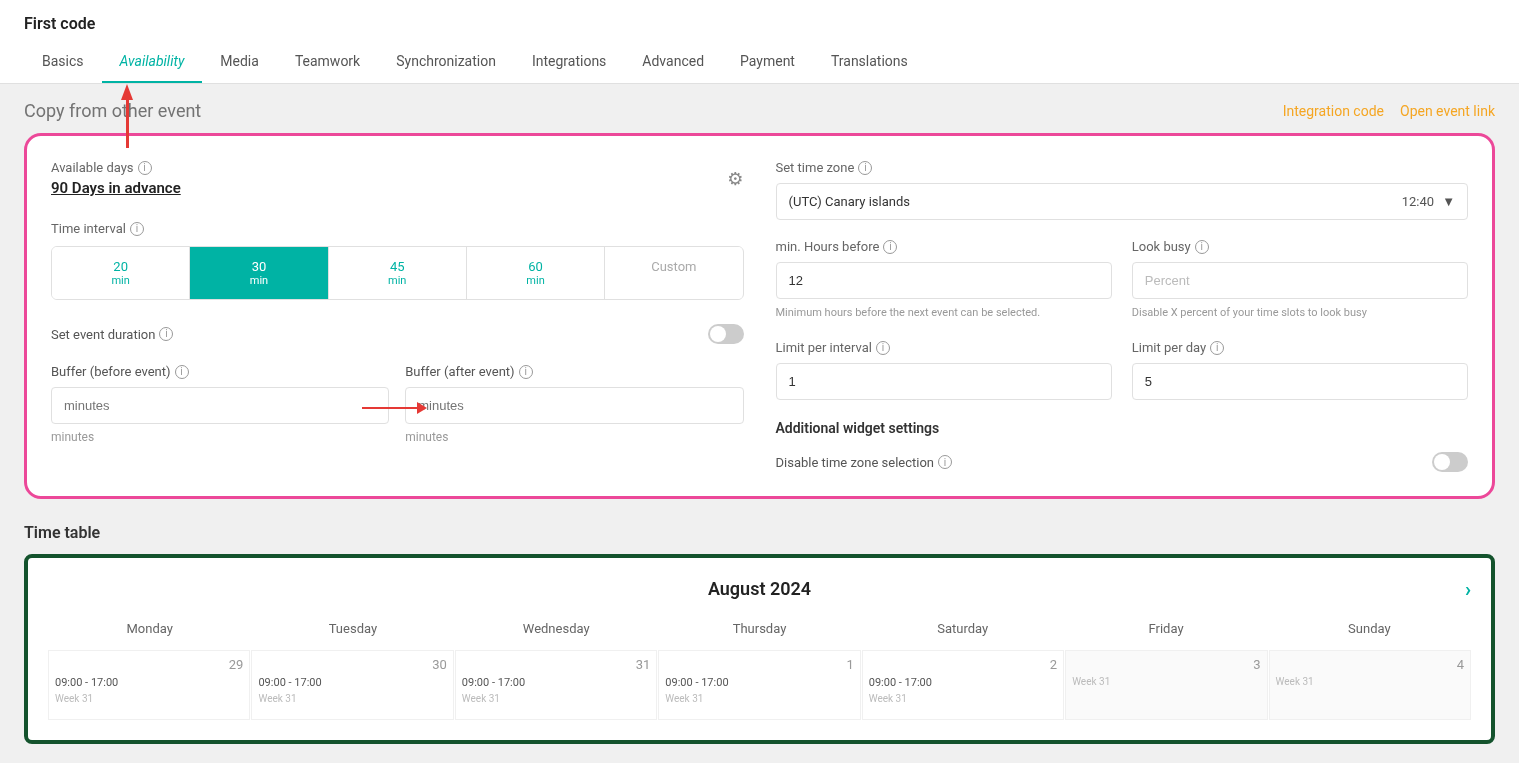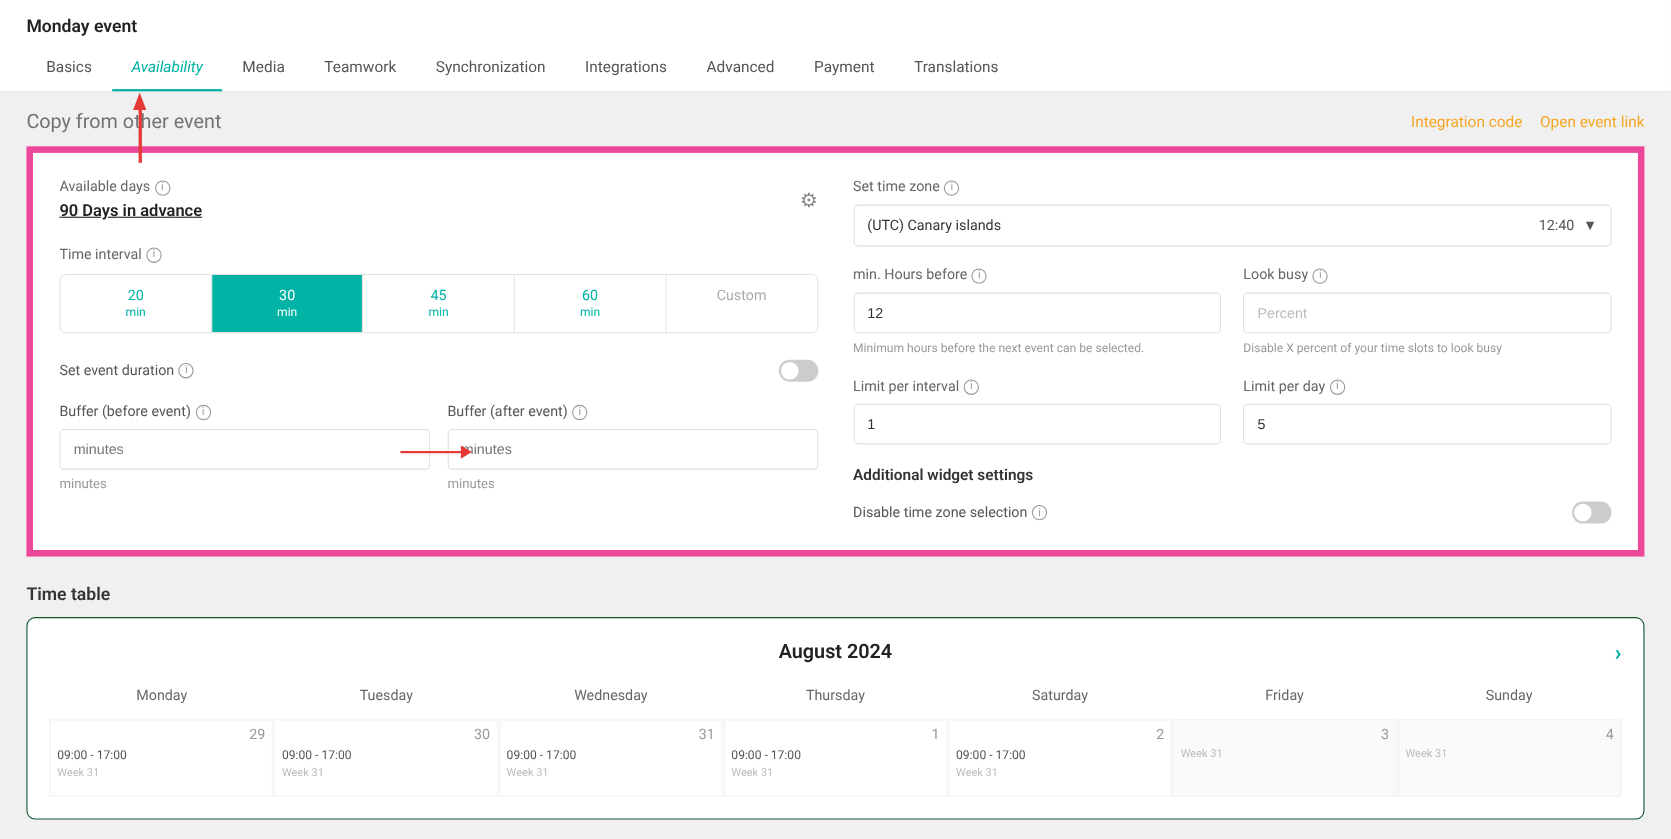--- a/index.html
+++ b/index.html
@@ -11,21 +11,21 @@
     .nav-tab { padding: 12px 18px; cursor: pointer; color: #555; border-bottom: 2px solid transparent; font-size: 14px; white-space: nowrap; }
     .nav-tab.active { color: #00b3a4; border-bottom: 2px solid #00b3a4; font-style: italic; }
 
     .content-area { padding: 0 24px 24px 24px; position: relative; }
 
     .sub-header { display: flex; justify-content: space-between; align-items: center; padding: 16px 0 12px 0; }
     .copy-link { color: #737373; cursor: pointer; font-size: 18px; }
     .right-links { display: flex; gap: 16px; }
     .right-link { color: #f5a623; cursor: pointer; font-size: 14px; }
 
-    .card { background: #fff; border-radius: 0; padding: 24px; border: 6px solid #ec4899; margin-bottom: 24px; }
+    .card { background: #fff; border-radius: 17px; padding: 24px; border: 3px solid #ec4899; margin-bottom: 24px; }
 
     .card-grid { display: grid; grid-template-columns: 1fr 1fr; gap: 32px; }
 
     .left-col {}
     .right-col {}
 
     .section-label { font-size: 13px; color: #666; margin-bottom: 4px; display: flex; align-items: center; gap: 4px; }
     .info-icon { width: 14px; height: 14px; border-radius: 50%; border: 1px solid #999; color: #999; font-size: 10px; display: inline-flex; align-items: center; justify-content: center; cursor: default; flex-shrink: 0; }
 
     .available-days-row { display: flex; justify-content: space-between; align-items: center; margin-bottom: 24px; }
@@ -63,38 +63,38 @@
     .field-input { width: 100%; border: 1px solid #e0e0e0; border-radius: 4px; padding: 10px 12px; font-size: 13px; color: #333; outline: none; }
     .field-input::placeholder { color: #bbb; }
     .field-hint { font-size: 11px; color: #999; margin-top: 6px; line-height: 1.4; }
 
     .widget-settings-title { font-size: 14px; font-weight: 600; color: #333; margin-bottom: 16px; }
     .disable-tz-row { display: flex; justify-content: space-between; align-items: center; }
     .disable-tz-label { font-size: 13px; color: #555; display: flex; align-items: center; gap: 4px; }
 
     
     .time-table-title { font-size: 16px; font-weight: 600; color: #333; margin-bottom: 12px; }
-    .calendar-card { background: #fff; border-radius: 8px; border: 1px solid #14532d; padding: 20px; }
+    .calendar-card { background: #fff; border-radius: 8px; border: 4px solid #14532d; padding: 20px; }
     .calendar-header { display: flex; justify-content: center; align-items: center; margin-bottom: 16px; position: relative; }
     .calendar-title { font-size: 18px; font-weight: 600; color: #222; }
     .cal-nav { position: absolute; right: 0; color: #00b3a4; cursor: pointer; font-size: 20px; font-weight: bold; }
     .calendar-days-header { display: grid; grid-template-columns: repeat(7, 1fr); text-align: center; margin-bottom: 8px; }
     .day-header { font-size: 13px; color: #666; padding: 6px 0; }
     .calendar-grid { display: grid; grid-template-columns: repeat(7, 1fr); gap: 1px; }
     .cal-cell { min-height: 70px; border: 1px solid #f0f0f0; padding: 6px; }
     .cal-date { font-size: 13px; color: #999; text-align: right; margin-bottom: 4px; }
     .cal-time { font-size: 11px; color: #555; }
     .cal-week { font-size: 10px; color: #bbb; margin-top: 4px; }
     .cal-cell.empty { background: #fafafa; }
   </style>
 </head>
 <body>
 
 <div class="page-header">
-  <div class="event-title">Monday event</div>
+  <div class="event-title">First code</div>
   <nav class="nav-tabs">
     <div class="nav-tab">Basics</div>
     <div class="nav-tab active">Availability</div>
     <div class="nav-tab">Media</div>
     <div class="nav-tab">Teamwork</div>
     <div class="nav-tab">Synchronization</div>
     <div class="nav-tab">Integrations</div>
     <div class="nav-tab">Advanced</div>
     <div class="nav-tab">Payment</div>
     <div class="nav-tab">Translations</div>

